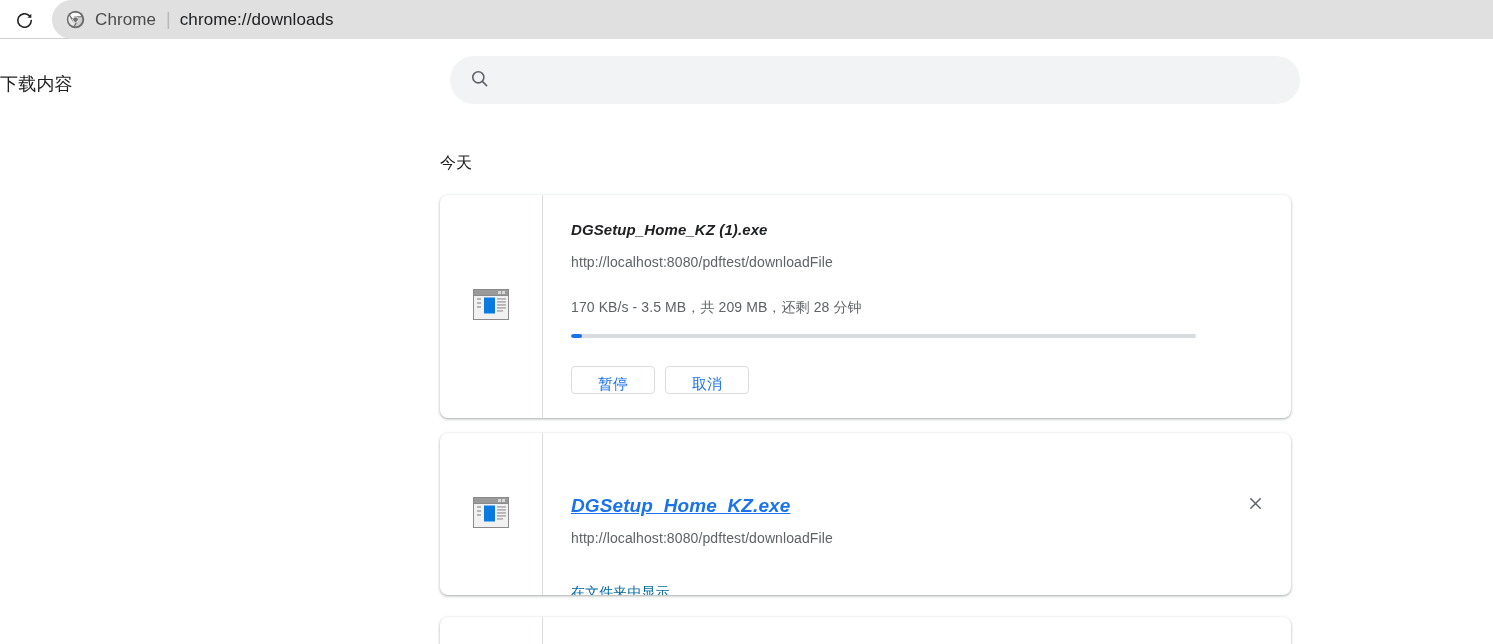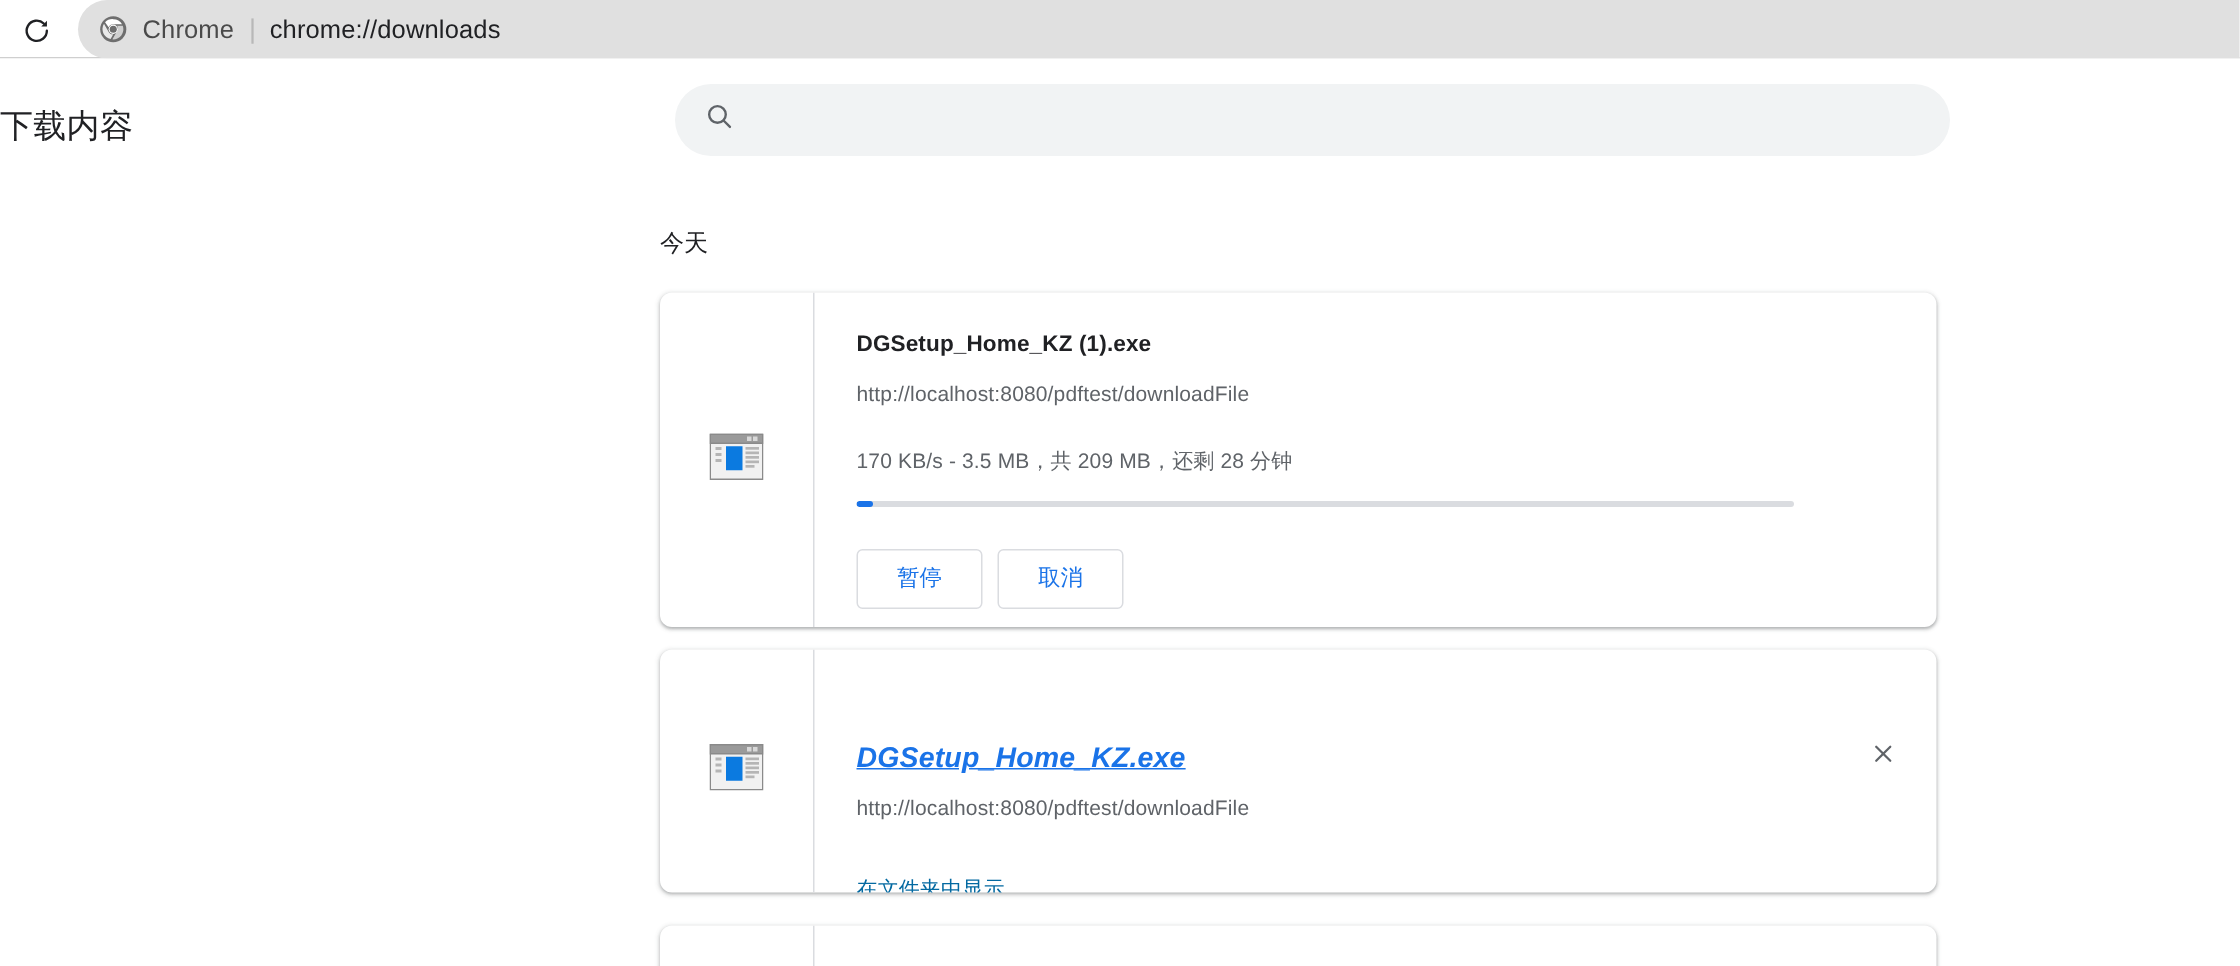--- a/index.html
+++ b/index.html
@@ -74,21 +74,21 @@
   .page {
     position: absolute;
     left: 0; top: 39px;
     width: 1493px;
     height: 605px;
     background: #ffffff;
   }
   .page-title {
     position: absolute;
     left: 0px; top: 28px;
-    font-size: 22px;
+    font-size: 18px;
     color: #202124;
     line-height: 34px;
     letter-spacing: 0.2px;
   }
   .search-pill {
     position: absolute;
     left: 450px; top: 17px;
     width: 850px; height: 48px;
     background: #f1f3f4;
     border-radius: 24px;
@@ -155,20 +155,21 @@
     left: 131px;
     top: 0;
     right: 0;
   }
   .file-name {
     font-size: 15px;
     color: #202124;
     font-weight: bold;
     letter-spacing: 0.1px;
     line-height: 20px;
+    font-style: italic;
   }
   .file-name-link {
     font-size: 19px;
     color: #1a73e8;
     font-weight: bold;
     text-decoration: underline;
     letter-spacing: 0.1px;
     line-height: 20px;
     cursor: pointer;
     display: inline-block;
@@ -193,21 +194,21 @@
     border-radius: 2px;
     overflow: hidden;
   }
   .progress-fill {
     height: 4px;
     background: #1a73e8;
     border-radius: 2px;
   }
   .btn-row { display: flex; }
   .action-btn {
-    height: 40px;
+    height: 28px;
     min-width: 72px;
     padding: 0 26px;
     border: 1px solid #dadce0;
     border-radius: 4px;
     background: #ffffff;
     color: #1a73e8;
     font-size: 15px;
     font-family: "Liberation Sans", "DejaVu Sans", sans-serif;
     cursor: pointer;
     line-height: 34px;

